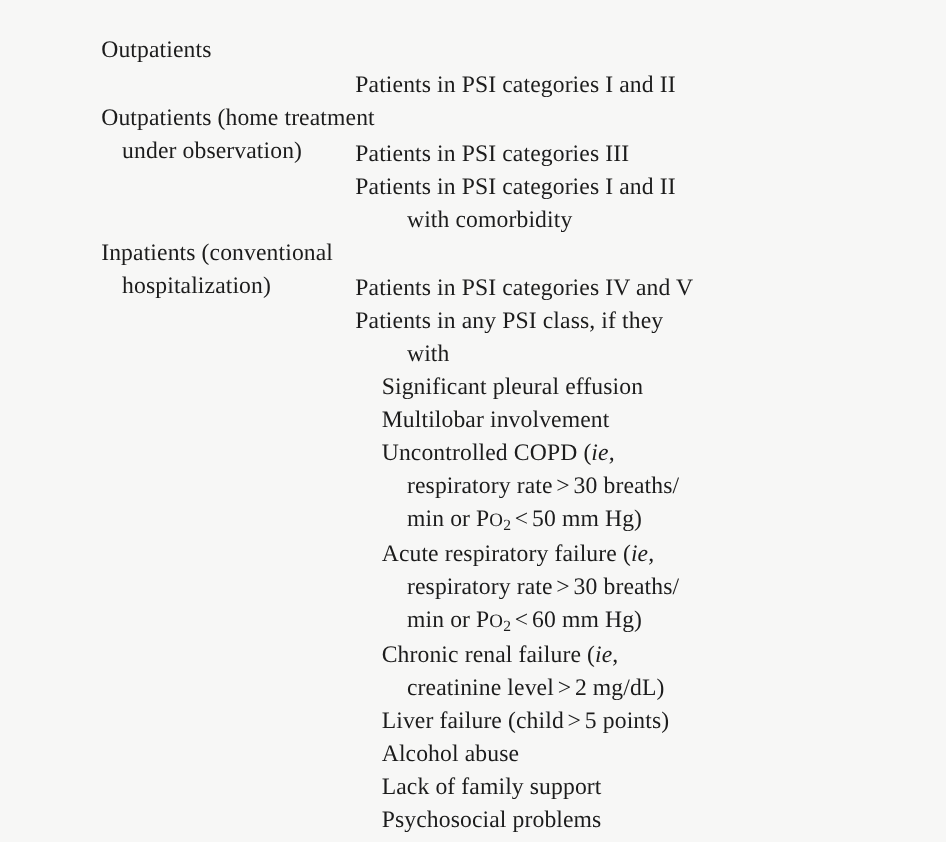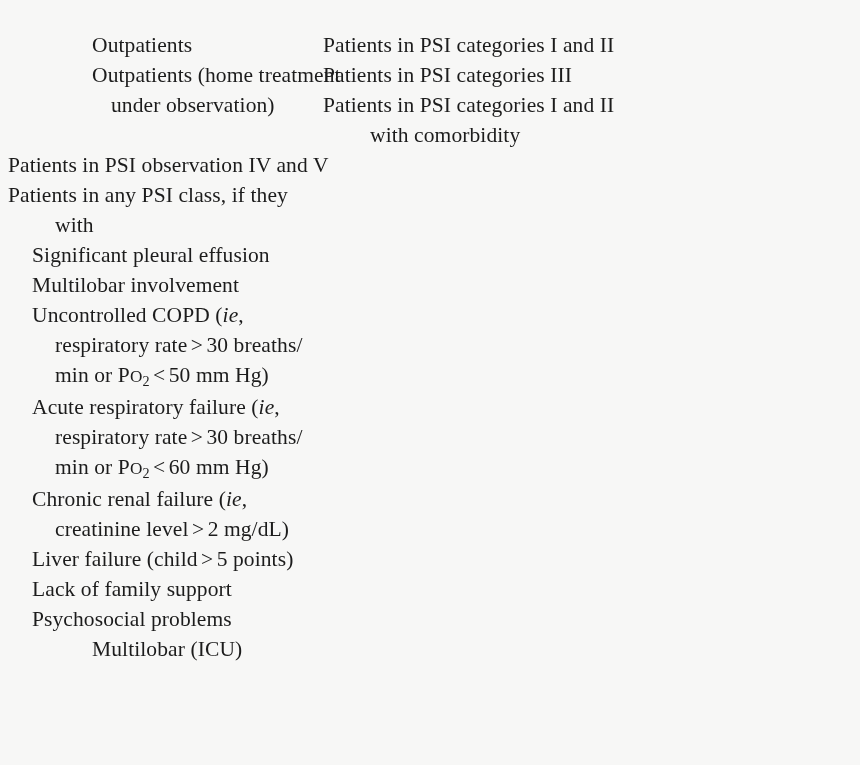--- a/index.html
+++ b/index.html
@@ -32,20 +32,21 @@
     width: 315px;
     flex: 0 0 315px;
     padding-left: 92px;
     box-sizing: border-box;
   }
 
   .col-right {
     flex: 1 1 auto;
     padding-left: 8px;
     box-sizing: border-box;
+    margin-top: 32px;
   }
 
   .line {
     font-size: 21.5px;
     line-height: 30px;
     white-space: nowrap;
     letter-spacing: 0.1px;
   }
 
   
@@ -108,41 +109,46 @@
       <div class="line ind1">under observation)</div>
     </div>
     <div class="col-right">
       <div class="line">Patients in PSI categories III</div>
       <div class="line">Patients in PSI categories I and II</div>
       <div class="line ind-deep">with comorbidity</div>
     </div>
   </div>
 
   <div class="row">
+    <div class="col-left">
+      <div class="line">Inpatients (conventional</div>
+      <div class="line ind1">hospitalization)</div>
+    </div>
     <div class="col-right">
-      <div class="line">Patients in PSI observation IV and V</div>
+      <div class="line">Patients in PSI categories IV and V</div>
       <div class="line">Patients in any PSI class, if they</div>
       <div class="line ind-deep">with</div>
 
       <div class="line sub">Significant pleural effusion</div>
       <div class="line sub">Multilobar involvement</div>
 
       <div class="line sub"><span>Uncontrolled COPD (</span><i class="it">ie</i><span>,</span></div>
       <div class="line sub-cont"><span>respiratory rate</span><span class="op">&gt;</span><span>30 breaths/</span></div>
       <div class="line sub-cont"><span>min or P</span><span class="smallcap">O</span><sub>2</sub><span class="op">&lt;</span><span>50 mm Hg)</span></div>
 
       <div class="line sub"><span>Acute respiratory failure (</span><i class="it">ie</i><span>,</span></div>
       <div class="line sub-cont"><span>respiratory rate</span><span class="op">&gt;</span><span>30 breaths/</span></div>
       <div class="line sub-cont"><span>min or P</span><span class="smallcap">O</span><sub>2</sub><span class="op">&lt;</span><span>60 mm Hg)</span></div>
 
       <div class="line sub"><span>Chronic renal failure (</span><i class="it">ie</i><span>,</span></div>
       <div class="line sub-cont"><span>creatinine level</span><span class="op">&gt;</span><span>2 mg/dL)</span></div>
 
       <div class="line sub"><span>Liver failure (child</span><span class="op">&gt;</span><span>5 points)</span></div>
 
+      <div class="line sub">Alcohol abuse</div>
       <div class="line sub">Lack of family support</div>
       <div class="line sub">Psychosocial problems</div>
     </div>
   </div>
 
   <div class="row">
     <div class="col-left">
       <div class="line">Multilobar (ICU)</div>
     </div>
   </div>

